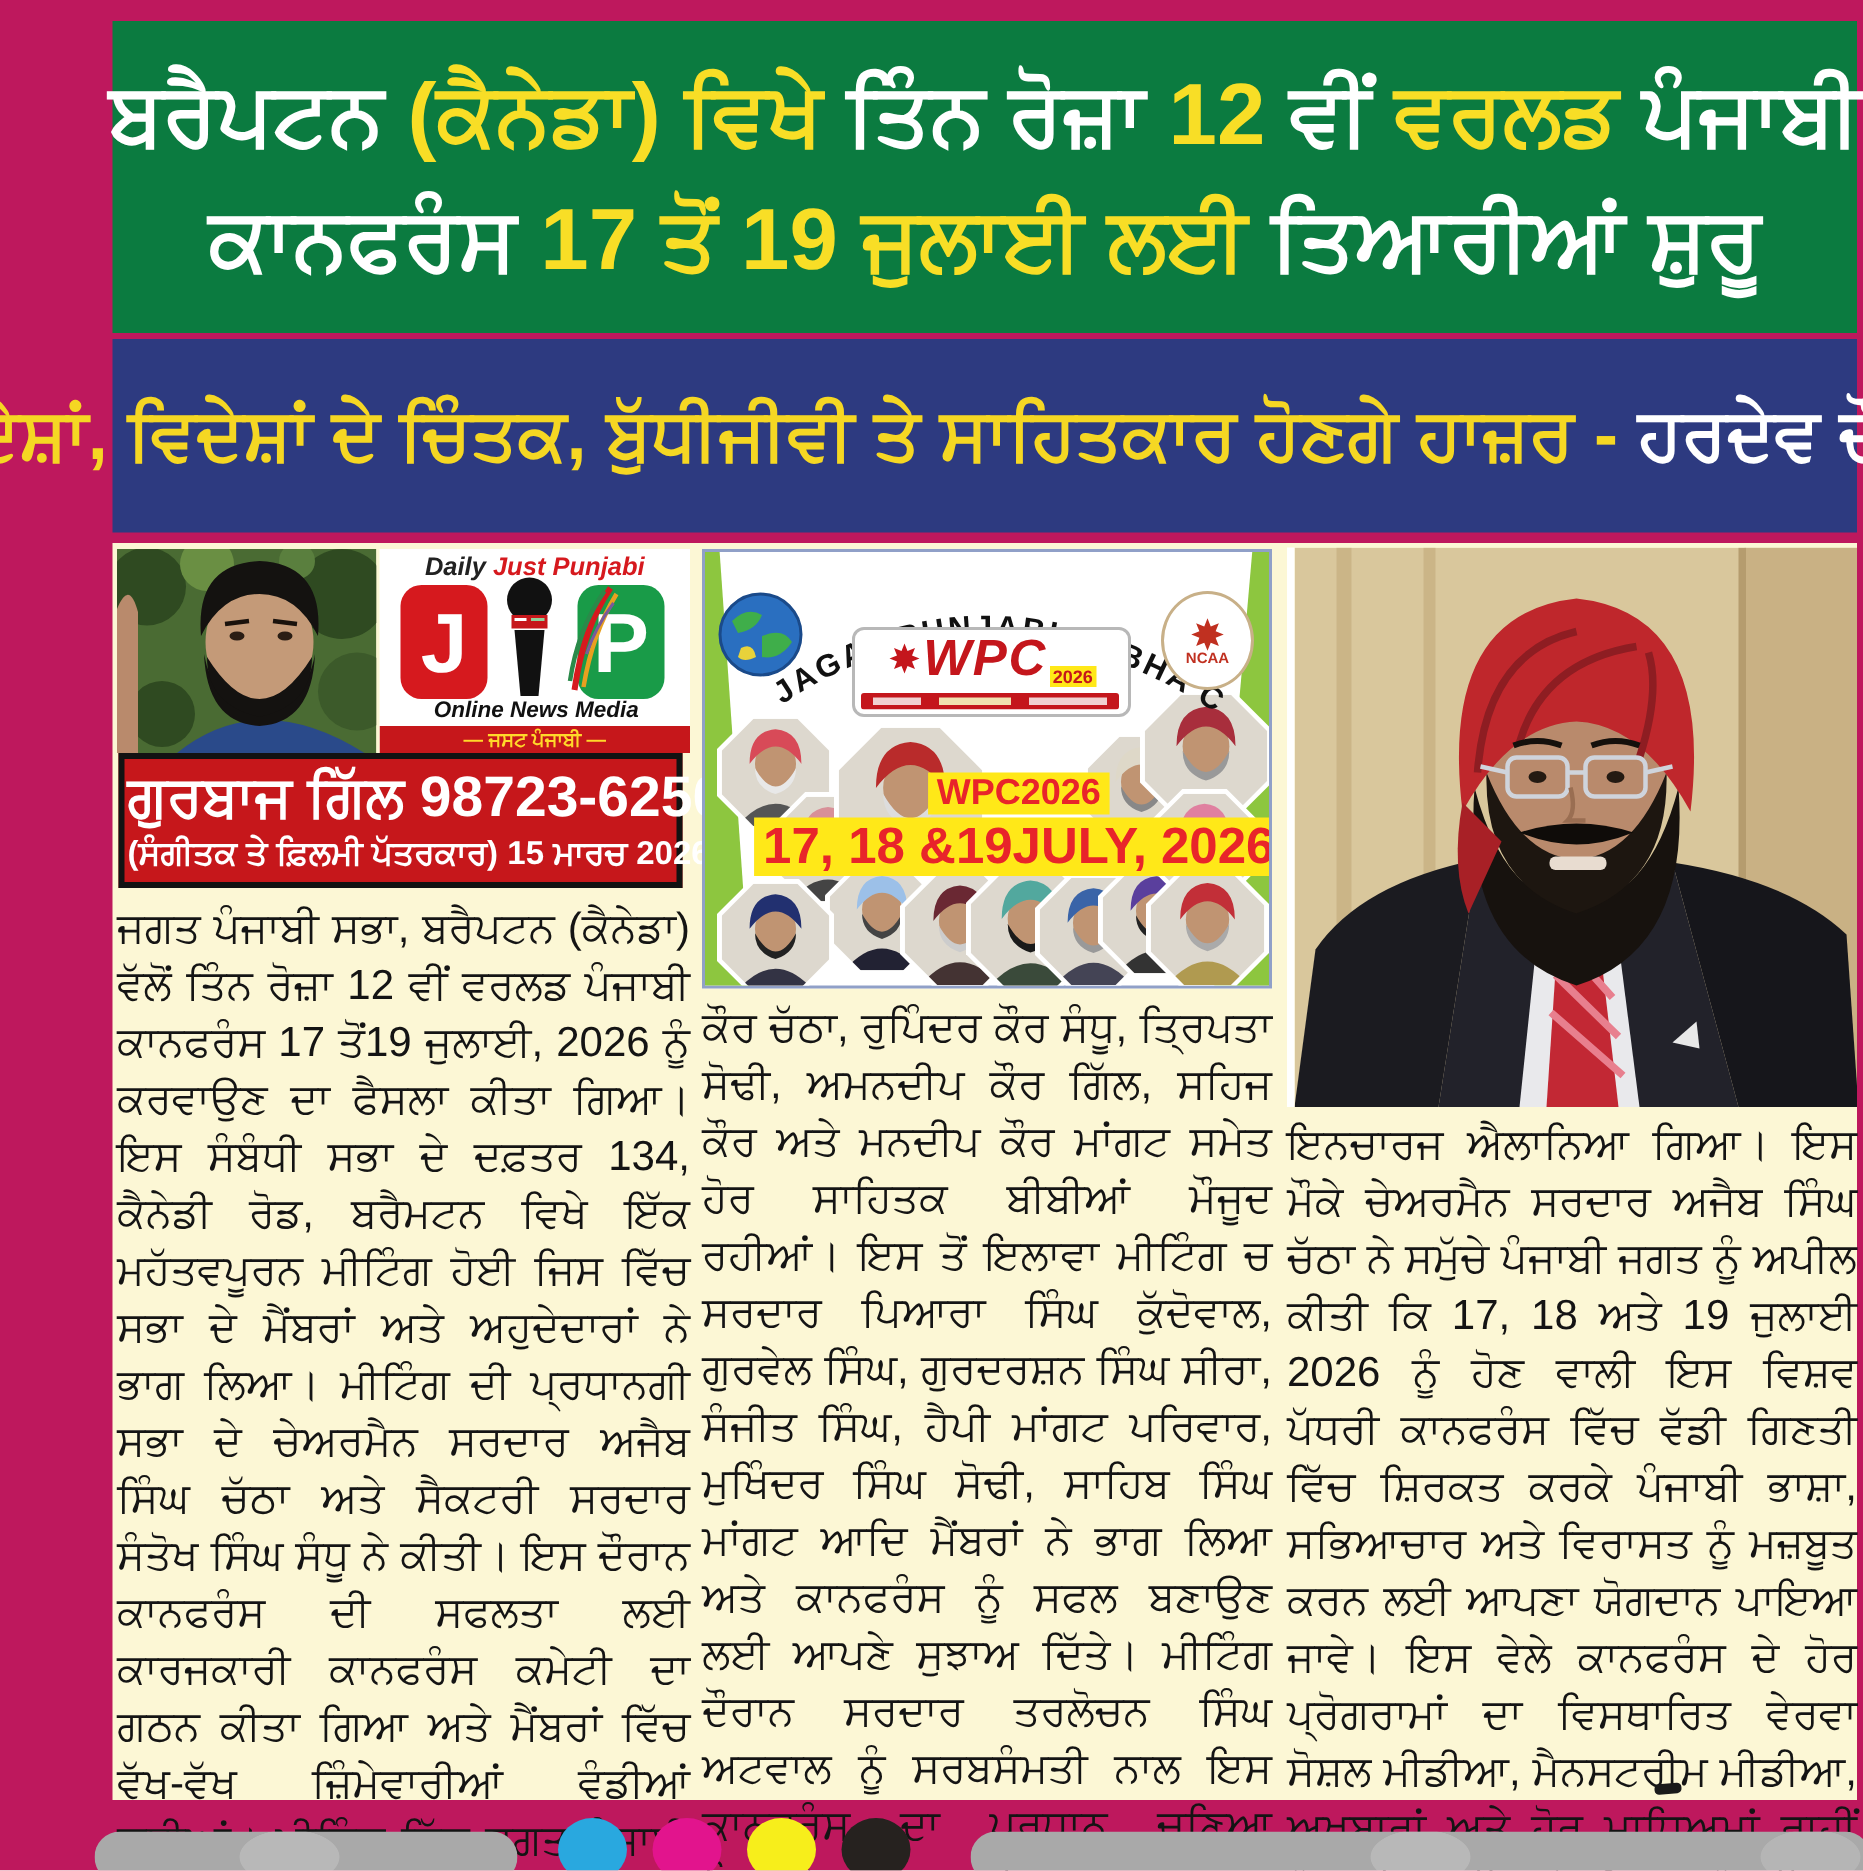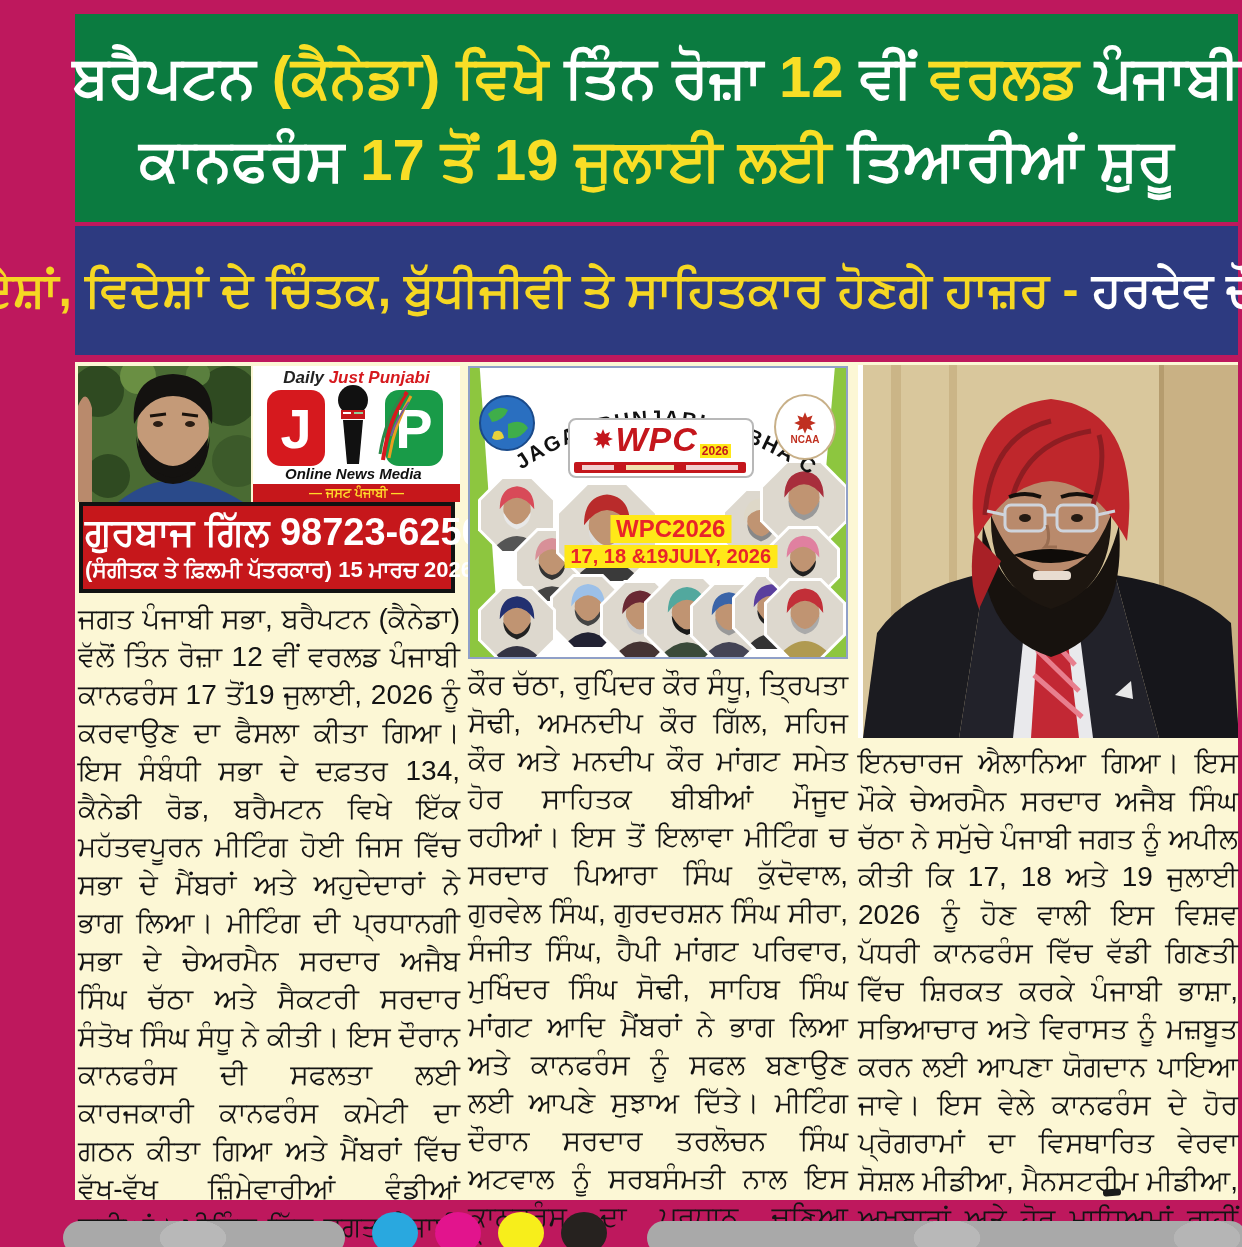--- a/index.html
+++ b/index.html
@@ -26,21 +26,21 @@
   .top-row{position:absolute;left:0;top:4px;width:382px;height:136px;}
   .photo-left{position:absolute;left:0;top:0;width:173px;height:136px;overflow:hidden;}
   .logo-box{position:absolute;left:175px;top:0;width:207px;height:136px;background:#ffffff;overflow:hidden;}
   .brand-line{position:absolute;left:0;top:2px;width:100%;text-align:center;font-size:17px;font-weight:bold;font-style:italic;white-space:nowrap;}
   .logo-mid{position:absolute;left:0;top:22px;width:100%;height:78px;}
   .mono{position:absolute;width:58px;height:76px;border-radius:14px;color:#fff;font-weight:bold;font-size:56px;display:flex;align-items:center;justify-content:center;}
   .mono.red{left:14px;top:2px;background:#d6191e;}
   .mono.green{left:132px;top:2px;background:#199b48;}
   .mic-svg{position:absolute;left:78px;top:-4px;}
   .feather-svg{position:absolute;left:118px;top:0px;}
-  .logo-tagline{position:absolute;left:12px;top:99px;width:100%;text-align:left;font-size:15px;font-weight:bold;font-style:italic;color:#111;white-space:nowrap;padding-left:20px;}
+  .logo-tagline{position:absolute;left:1px;top:99px;width:100%;text-align:center;font-size:15px;font-weight:bold;font-style:italic;color:#111;white-space:nowrap;}
   .logo-strip{position:absolute;left:0;top:118px;width:100%;height:24px;background:#c6171b;color:#ffd92a;
     font-size:13px;font-weight:bold;text-align:center;line-height:18px;white-space:nowrap;}
 
   .contact-banner{position:absolute;left:1px;top:140px;width:364px;background:#c6171b;border:4px solid #121212;
     text-align:center;padding:5px 2px 6px 2px;}
   .contact-l1{color:#ffffff;font-size:38px;font-weight:bold;white-space:nowrap;}
   .contact-l2{color:#ffffff;font-size:22px;font-weight:bold;white-space:nowrap;margin-top:2px;}
 
   .col1 .body-text{position:absolute;left:0;top:238px;width:382px;}
 
@@ -56,21 +56,21 @@
   .badge-text{font-size:10px;font-weight:bold;color:#c03020;margin-top:-2px;}
   .wpc-box{position:absolute;left:98px;top:50px;width:182px;height:56px;background:#ffffff;border:2px solid #b8b8b8;border-radius:8px;text-align:center;}
   .wpc-row{display:flex;align-items:center;justify-content:center;height:38px;}
   .wpc-text{font-size:34px;font-weight:bold;font-style:italic;color:#c4161c;letter-spacing:1px;}
   .wpc-year{font-size:12px;font-weight:bold;color:#c4161c;background:#ffe818;padding:0 2px;margin-left:2px;align-self:flex-end;}
   .wpc-strip{position:absolute;left:4px;bottom:3px;width:172px;height:11px;background:#c4161c;border-radius:2px;
     background-image:linear-gradient(90deg,transparent 0 8px,#f0d0d0 8px 40px,transparent 40px 52px,#f0e0b0 52px 100px,transparent 100px 112px,#f0d0d0 112px 164px,transparent 164px);background-size:100% 5px;background-position:0 3px;background-repeat:no-repeat;}
   .hl-block{position:absolute;left:50%;top:146px;transform:translateX(-44%);text-align:center;}
   .hl-chip{display:inline-block;background:#ffe818;color:#e8242a;font-weight:bold;padding:0 6px;margin:1px 0;white-space:nowrap;}
   .hl-chip.c0{font-size:24px;}
-  .hl-chip.c1{font-size:20px;}
+  .hl-chip.c1{font-size:34px;}
   .hl-chip.c2{font-size:24px;}
   .portraits{position:absolute;left:0;top:0;width:100%;height:100%;}
   .portrait{position:absolute;clip-path:polygon(30% 0,70% 0,100% 30%,100% 70%,70% 100%,30% 100%,0 70%,0 30%);
     background:#ffffff;padding:3px;box-sizing:border-box;}
   .portrait svg{display:block;width:100%;height:100%;clip-path:polygon(30% 0,70% 0,100% 30%,100% 70%,70% 100%,30% 100%,0 70%,0 30%);}
 
   .col2 .body-text{position:absolute;left:0;top:304px;width:380px;}
 
   
   .photo-right{position:absolute;left:0;top:3px;width:380px;height:373px;border-left:5px solid #ffffff;box-sizing:border-box;overflow:hidden;}

